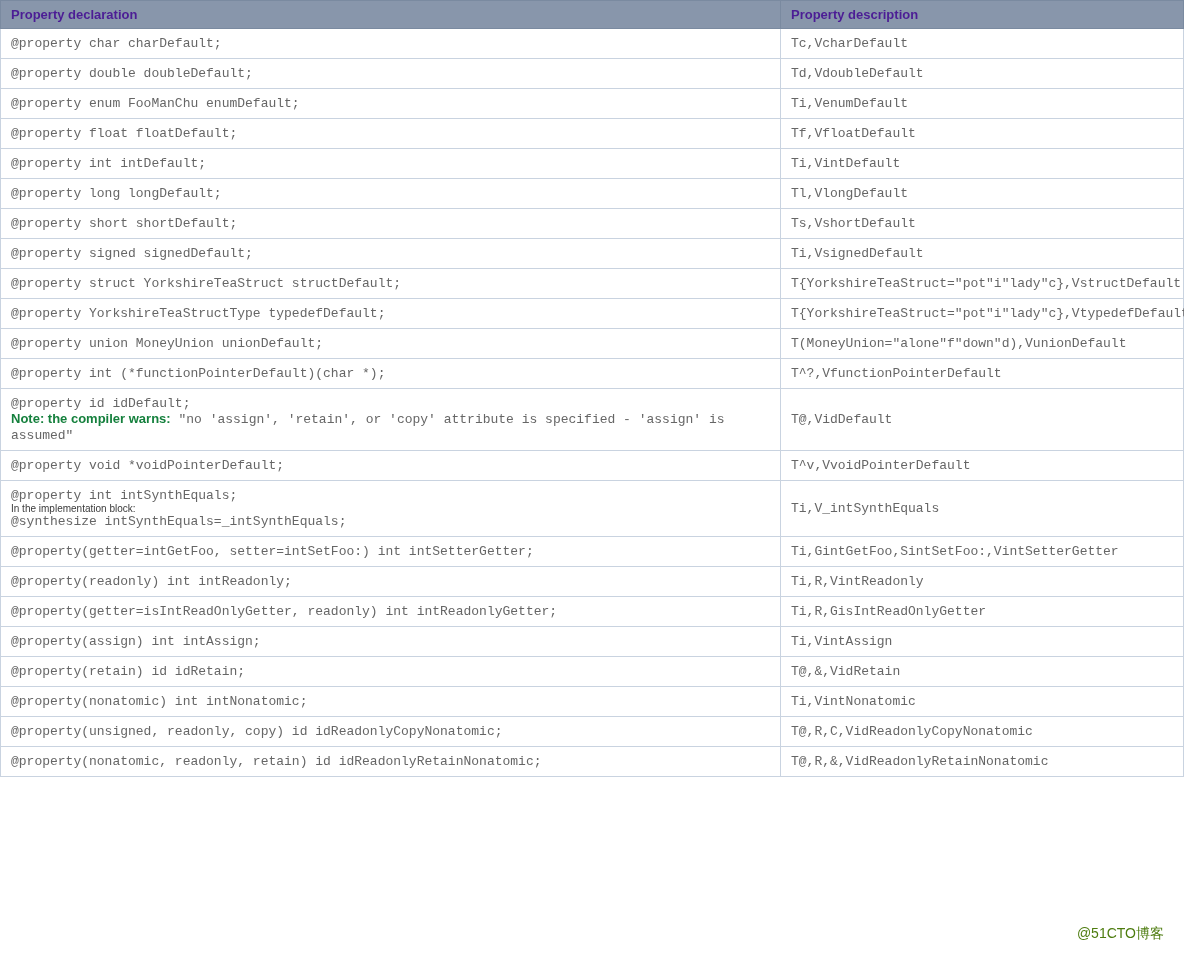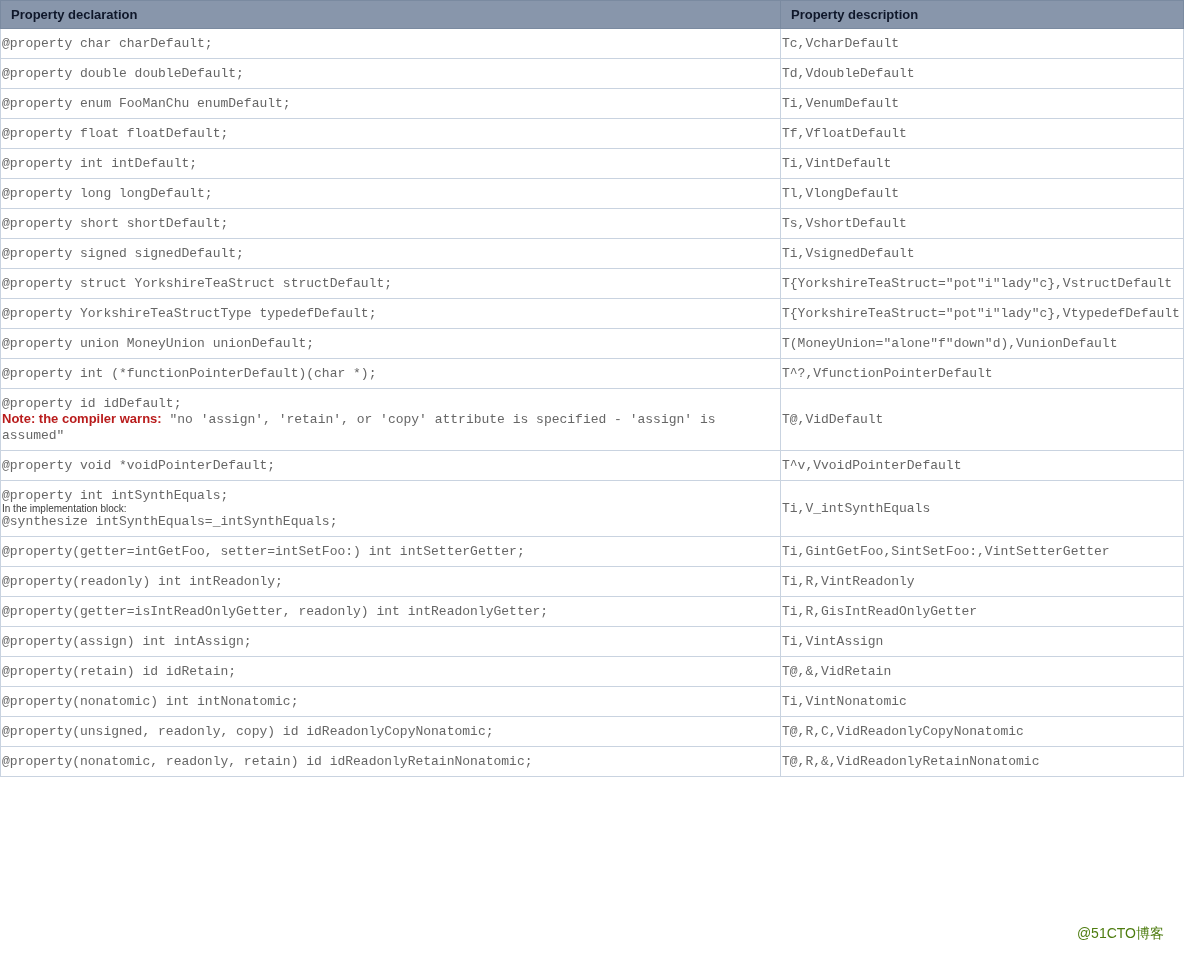--- a/index.html
+++ b/index.html
@@ -13,46 +13,46 @@
       padding: 0;
       width: 1184px;
     }
     table {
       width: 100%;
       border-collapse: collapse;
       table-layout: fixed;
     }
     thead th {
       background-color: #8896ab;
-      color: #0f172a;
+      color: #4c1d95;
       font-weight: bold;
       text-align: left;
       padding: 6px 10px;
       font-size: 13px;
       border: 1px solid #7a8aa0;
     }
     thead th:first-child {
       width: 780px;
     }
     tbody td {
       border: 1px solid #c9d3e0;
-      padding: 7px 1px;
+      padding: 7px 10px;
       font-size: 13px;
       vertical-align: middle;
       color: #5a5a5a;
     }
     .code {
       font-family: "Courier New", Courier, monospace;
       color: #666666;
       font-size: 13px;
     }
     .note-bold {
       font-family: -apple-system, BlinkMacSystemFont, "Helvetica Neue", Arial, sans-serif;
       font-weight: bold;
-      color: #b91c1c;
+      color: #15803d;
       font-size: 13px;
     }
     .note-text {
       font-family: -apple-system, BlinkMacSystemFont, "Helvetica Neue", Arial, sans-serif;
       color: #3a3a3a;
       font-size: 10px;
     }
     .watermark {
       position: fixed;
       bottom: 14px;

